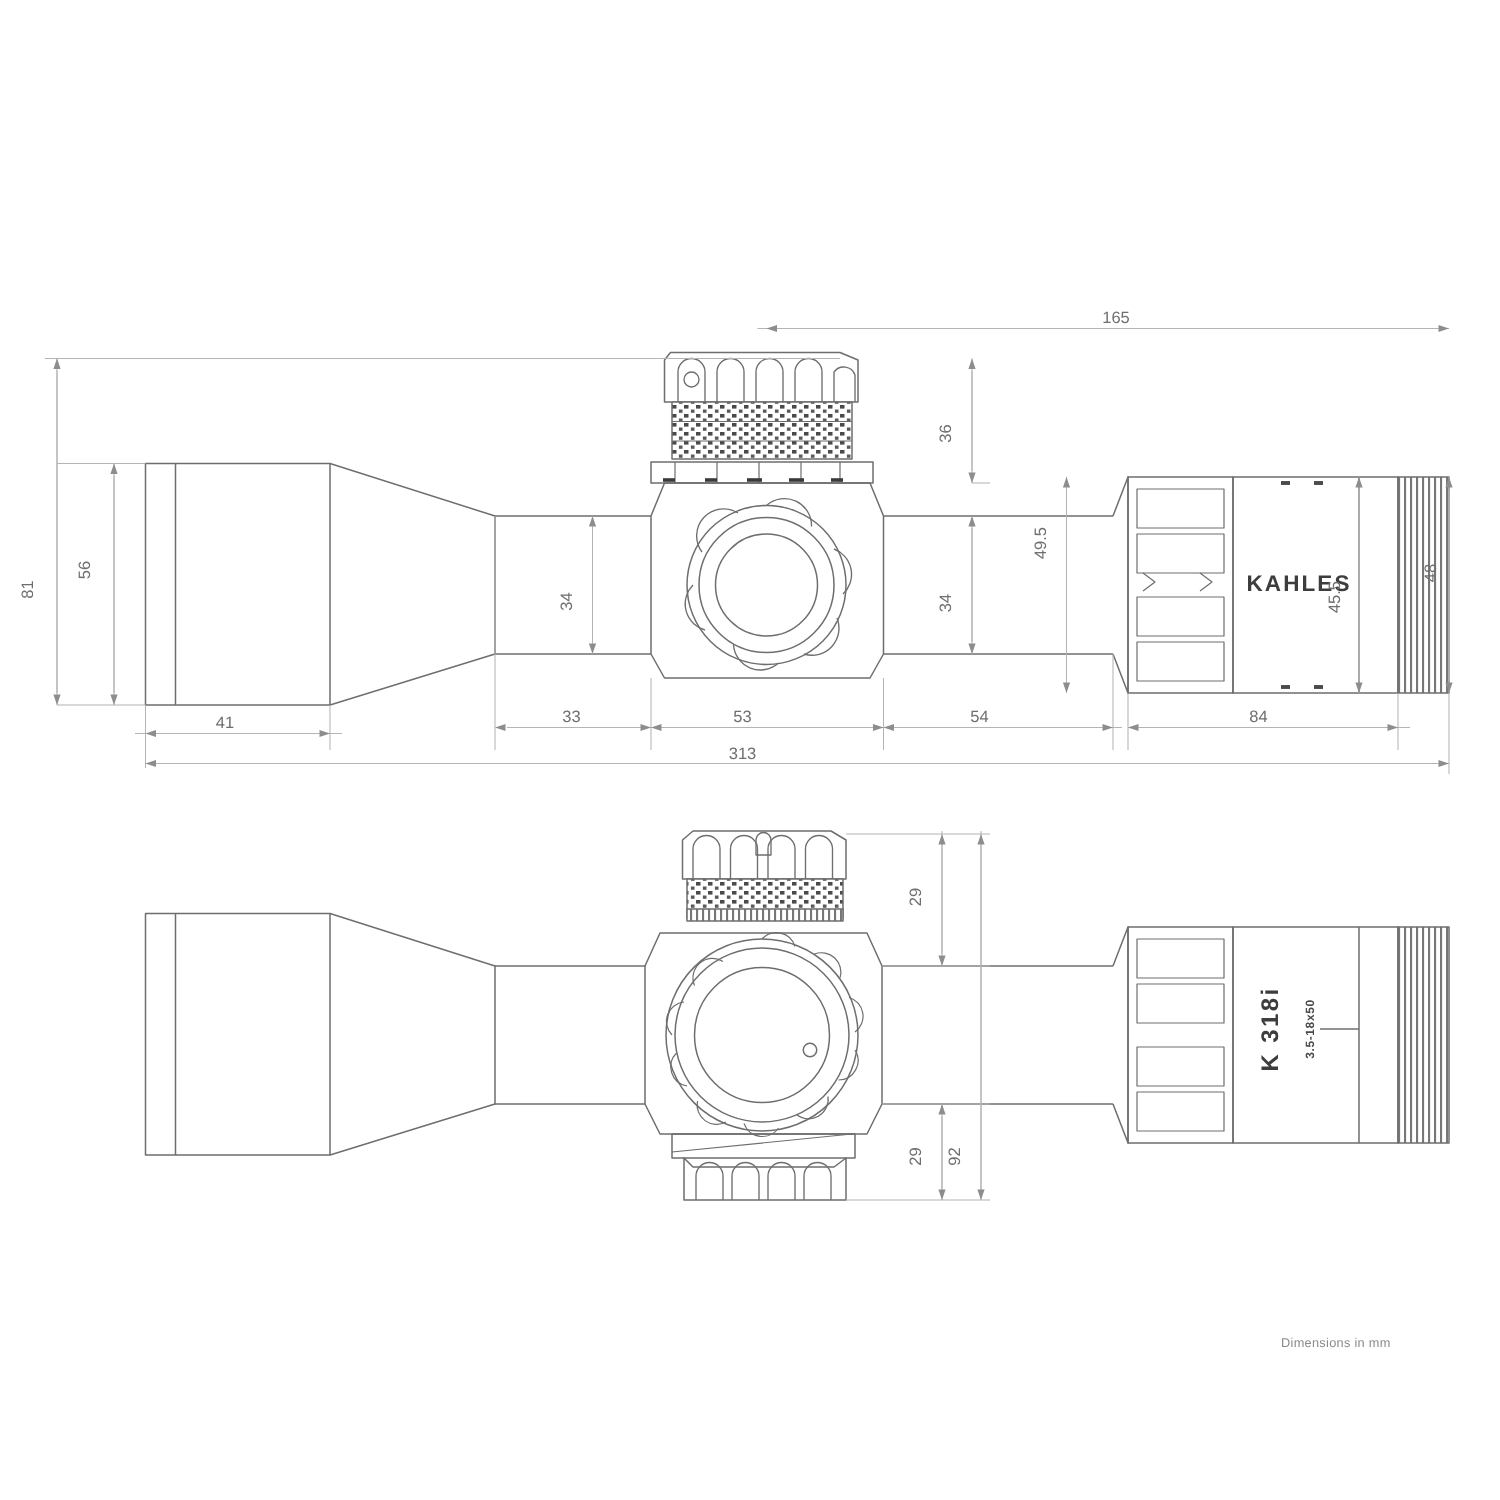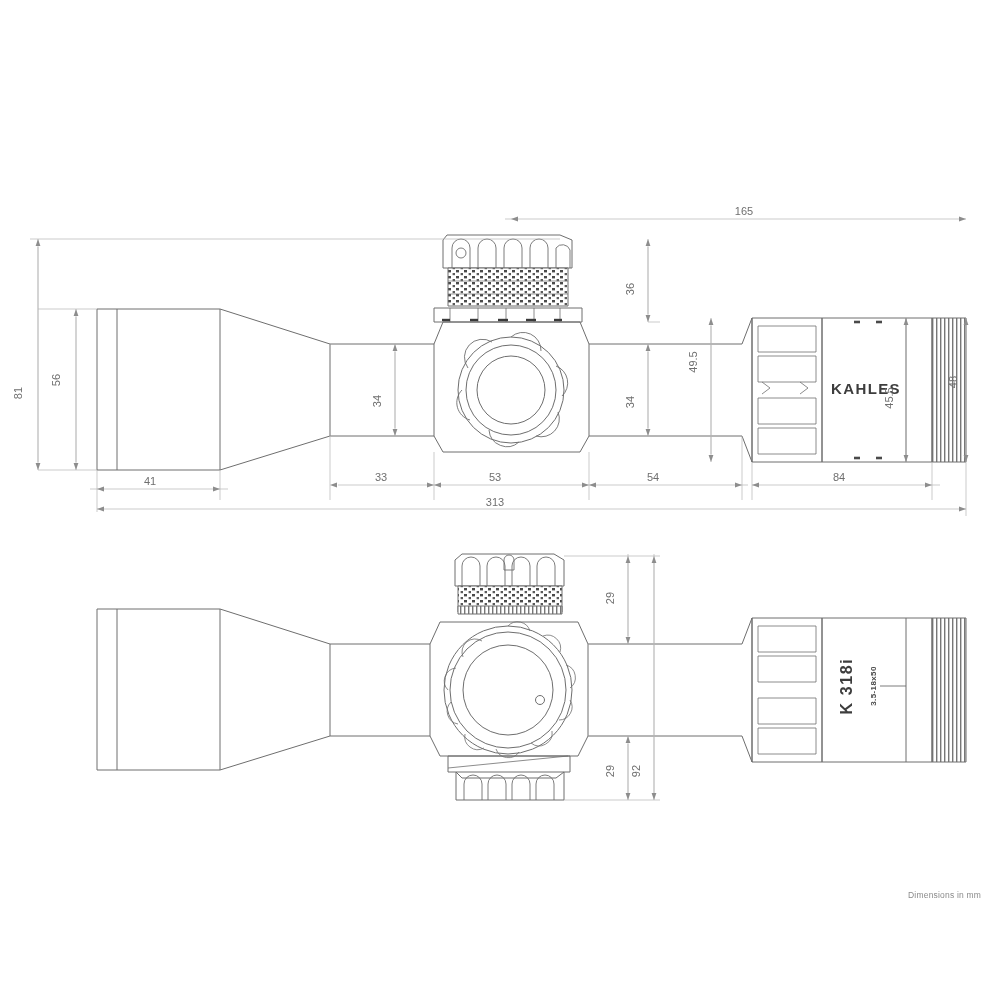--- a/index.html
+++ b/index.html
@@ -324,15 +324,15 @@
     <text x="839" y="481">84</text>
     <text x="957" y="382" transform="rotate(-90 957 382)">48</text>
     <text x="744" y="215">165</text>
 
     <text x="614" y="598" transform="rotate(-90 614 598)">29</text>
     <text x="614" y="771" transform="rotate(-90 614 771)">29</text>
     <text x="640" y="771" transform="rotate(-90 640 771)">92</text>
   </g>
 </svg>
 
-<div class="note" style="left:908px;top:890px;">Dimensions in mm</div>
+<div class="note" style="left:854px;top:890px;">Dimensions in mm</div>
 
 </div>
 
 </body></html>

